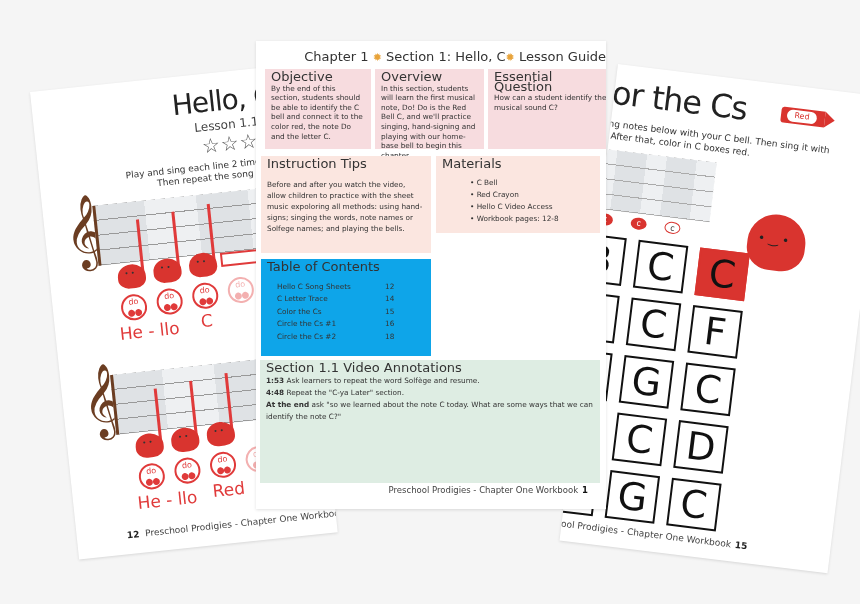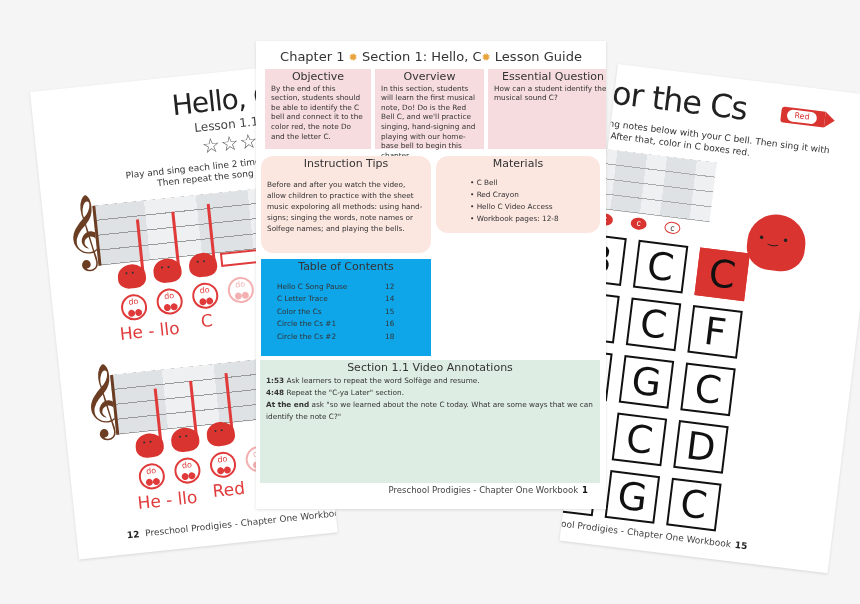--- a/index.html
+++ b/index.html
@@ -47,26 +47,26 @@
   .big-bell { position: absolute; left: 150px; top: 130px; width: 58px; height: 56px; background: #d9342f; border-radius: 50% 50% 40% 40%; }
   .big-bell::after { content: "• ‿ •"; position: absolute; top: 18px; left: 10px; font-size: 12px; color: #222; }
   .grid { position: absolute; left: -20px; top: 172px; display: grid; grid-template-columns: 50px 50px 50px; grid-gap: 10px 12px; }
   .cell { width: 50px; height: 48px; border: 2px solid #111; font-size: 38px; color: #111; text-align: center; line-height: 44px; background: #fff; font-family: "DejaVu Sans", sans-serif; }
   .cell.filled { background: #d9342f; border-color: #d9342f; }
   .rp-footer { position: absolute; left: -30px; bottom: 12px; font-size: 9px; color: #444; white-space: nowrap; }
   .rp-footer b { margin-left: 4px; color: #222; }
 
   
   .center-page { left: 256px; top: 41px; width: 350px; height: 468px; z-index: 5; padding: 0; }
-  .cp-title { position: absolute; top: 8px; left: 0; right: 0; text-align: center; font-size: 13px; color: #333; }
+  .cp-title { position: absolute; top: 8px; left: 0; right: 0; text-align: right; font-size: 13px; color: #333; }
   .cp-title .sun { color: #e8a33a; font-size: 11px; }
   .box { position: absolute; padding: 3px 6px; font-size: 7.3px; line-height: 9.6px; color: #333; }
-  .box h3 { font-weight: normal; font-size: 11px; text-align: center; color: #333; margin-bottom: 2px; }
+  .box h3 { font-weight: normal; font-size: 13px; color: #333; margin-bottom: 2px; }
   .pink { background: #f7dcdf; }
-  .peach { background: #fbe6e0; border-radius: 12px; }
+  .peach { background: #fbe6e0; }
   .cream { background: #0ea5e9; }
   .mint { background: #deede3; }
   .b-obj { left: 9px; top: 28px; width: 106px; height: 80px; }
   .b-ov { left: 119px; top: 28px; width: 109px; height: 80px; }
   .b-eq { left: 232px; top: 28px; width: 130px; height: 80px; }
   .b-tips { left: 5px; top: 115px; width: 170px; height: 97px; }
   .b-mat { left: 180px; top: 115px; width: 164px; height: 77px; }
   .b-toc { left: 5px; top: 218px; width: 170px; height: 97px; }
   .b-comp { left: 180px; top: 218px; width: 164px; height: 97px; }
   .b-vid { left: 4px; top: 319px; width: 340px; height: 123px; }
@@ -199,21 +199,21 @@
       <li>Red Crayon</li>
       <li>Hello C Video Access</li>
       <li>Workbook pages: 12-8</li>
     </ul>
   </div>
 
   <div class="box cream b-toc">
     <h3>Table of Contents</h3>
     <div class="toc-list">
       <div class="toc-row">
-          <span class="t">Hello C Song Pause</span>
+          <span class="t">Hello C Song Sheets</span>
           <span>12</span>
         </div>
       <div class="toc-row">
           <span class="t">C Letter Trace</span>
           <span>14</span>
         </div>
       <div class="toc-row">
           <span class="t">Color the Cs</span>
           <span>15</span>
         </div>

